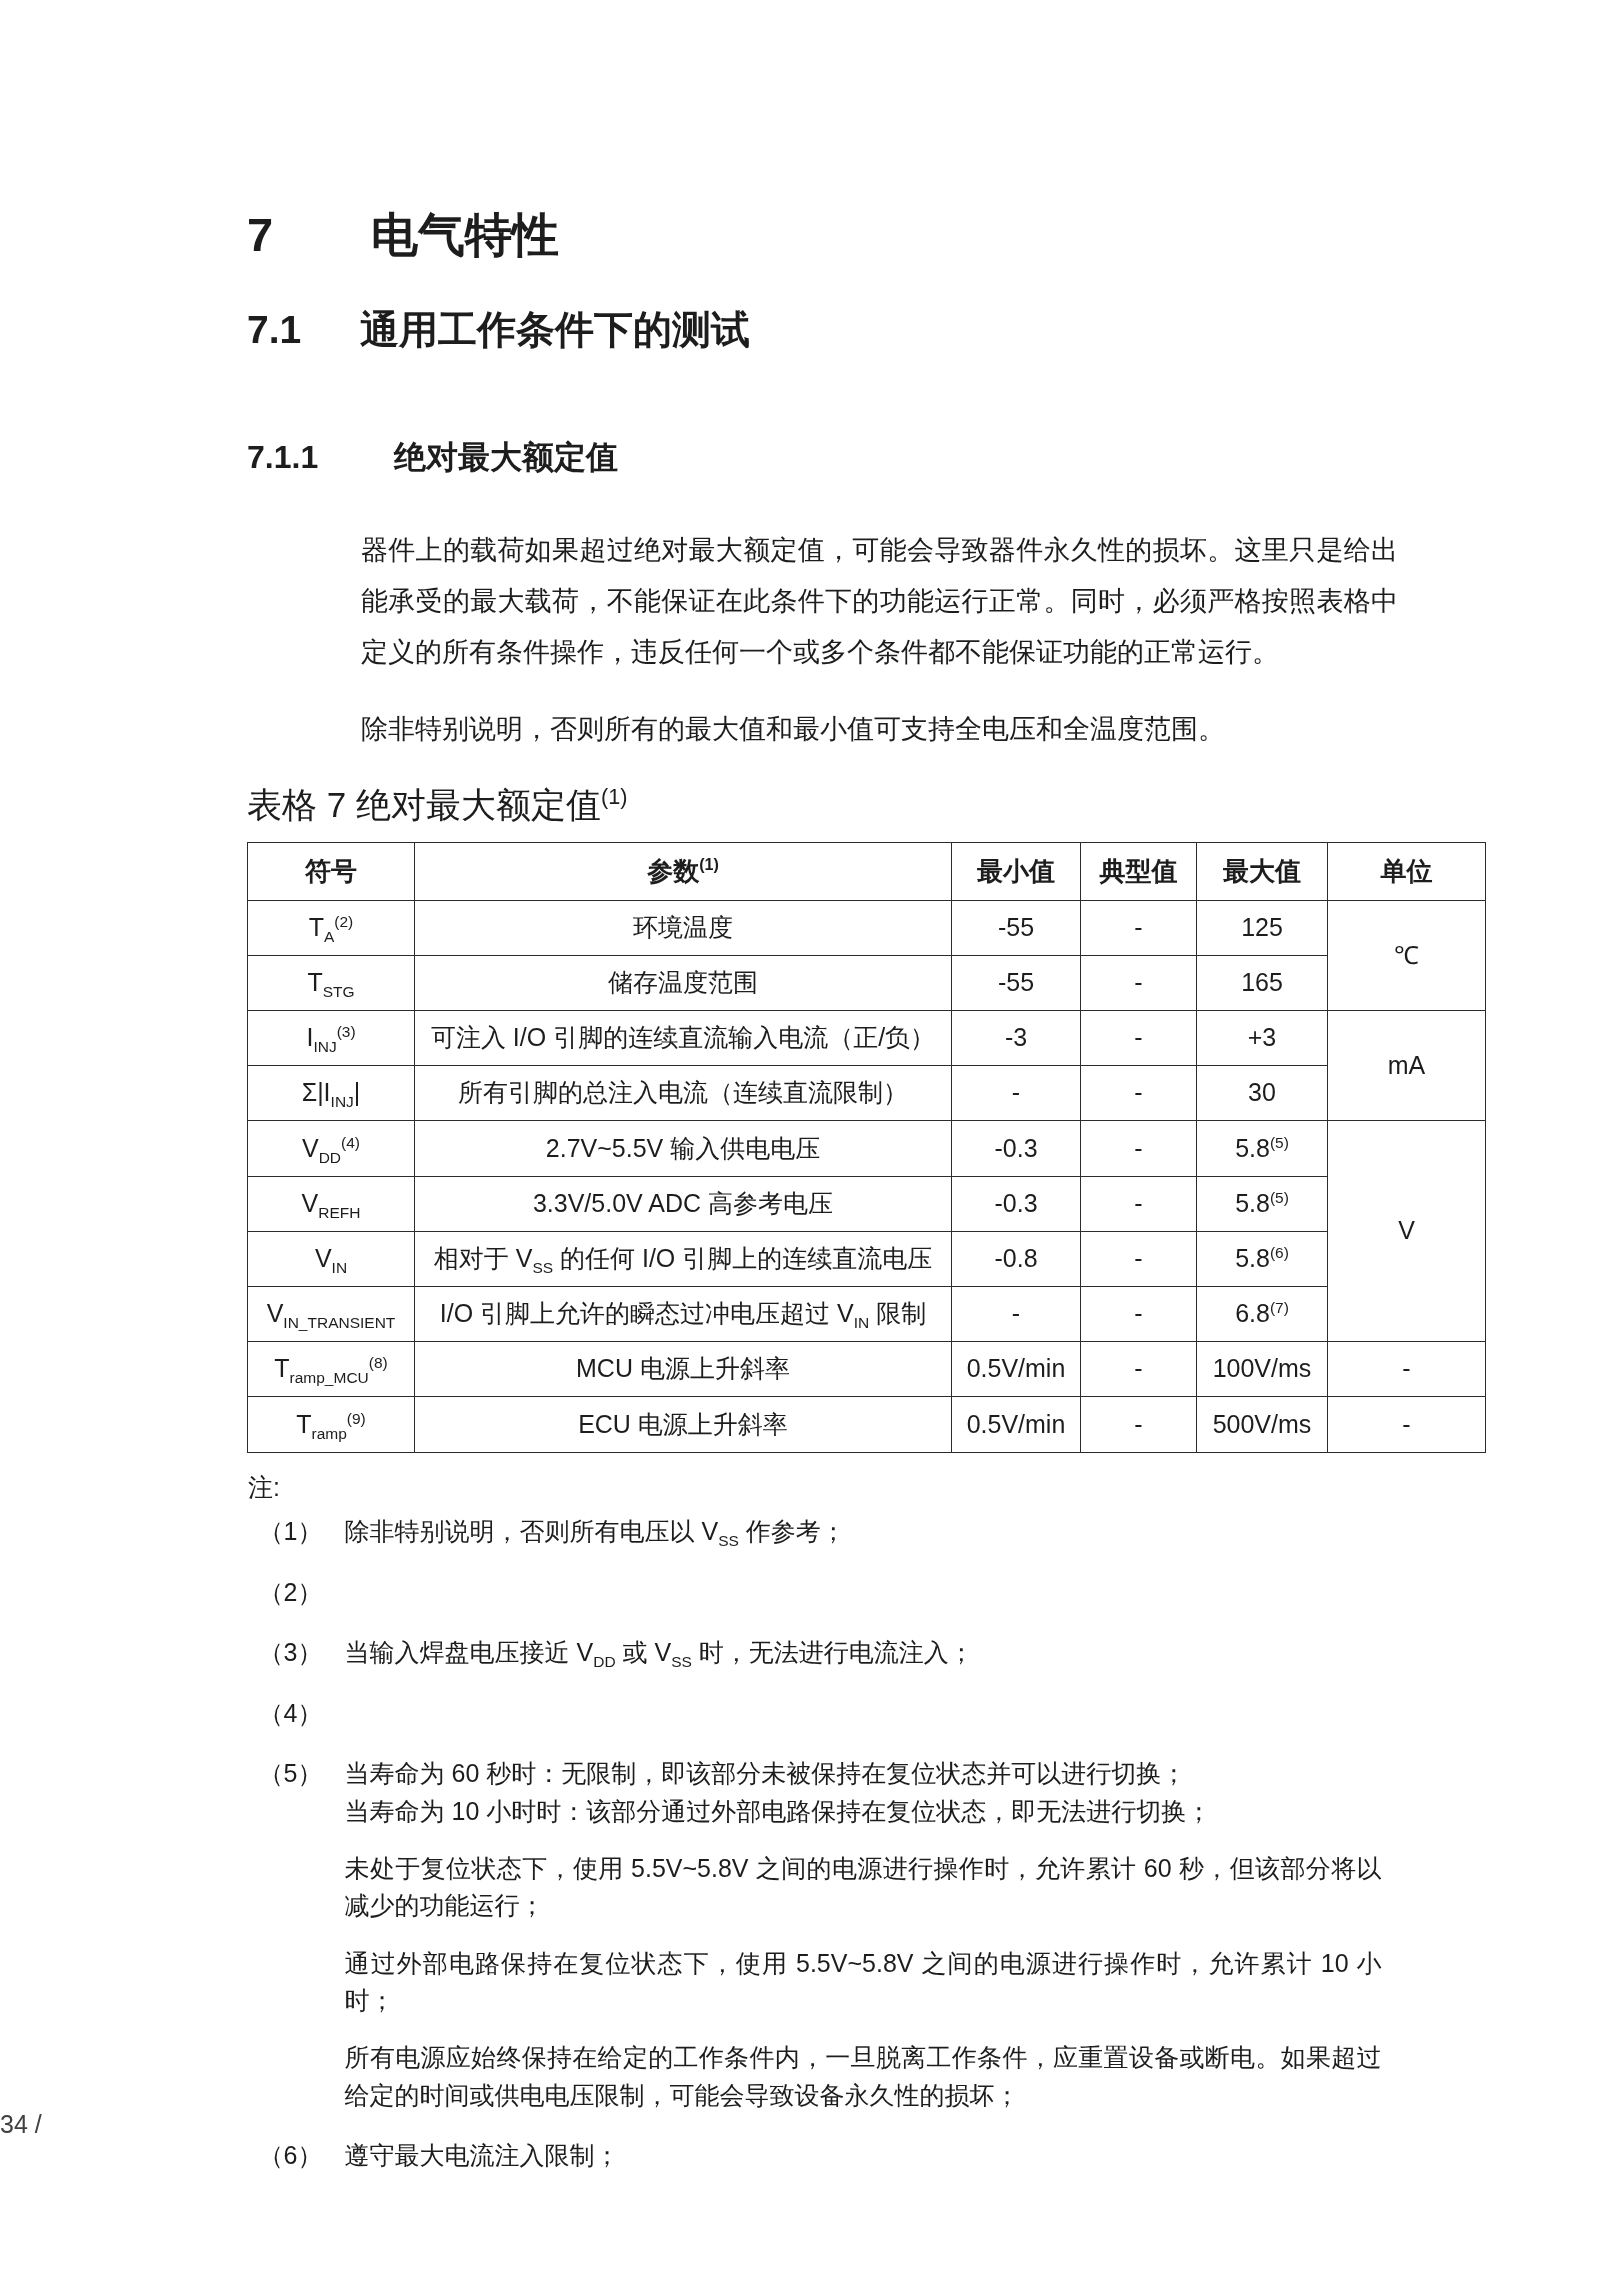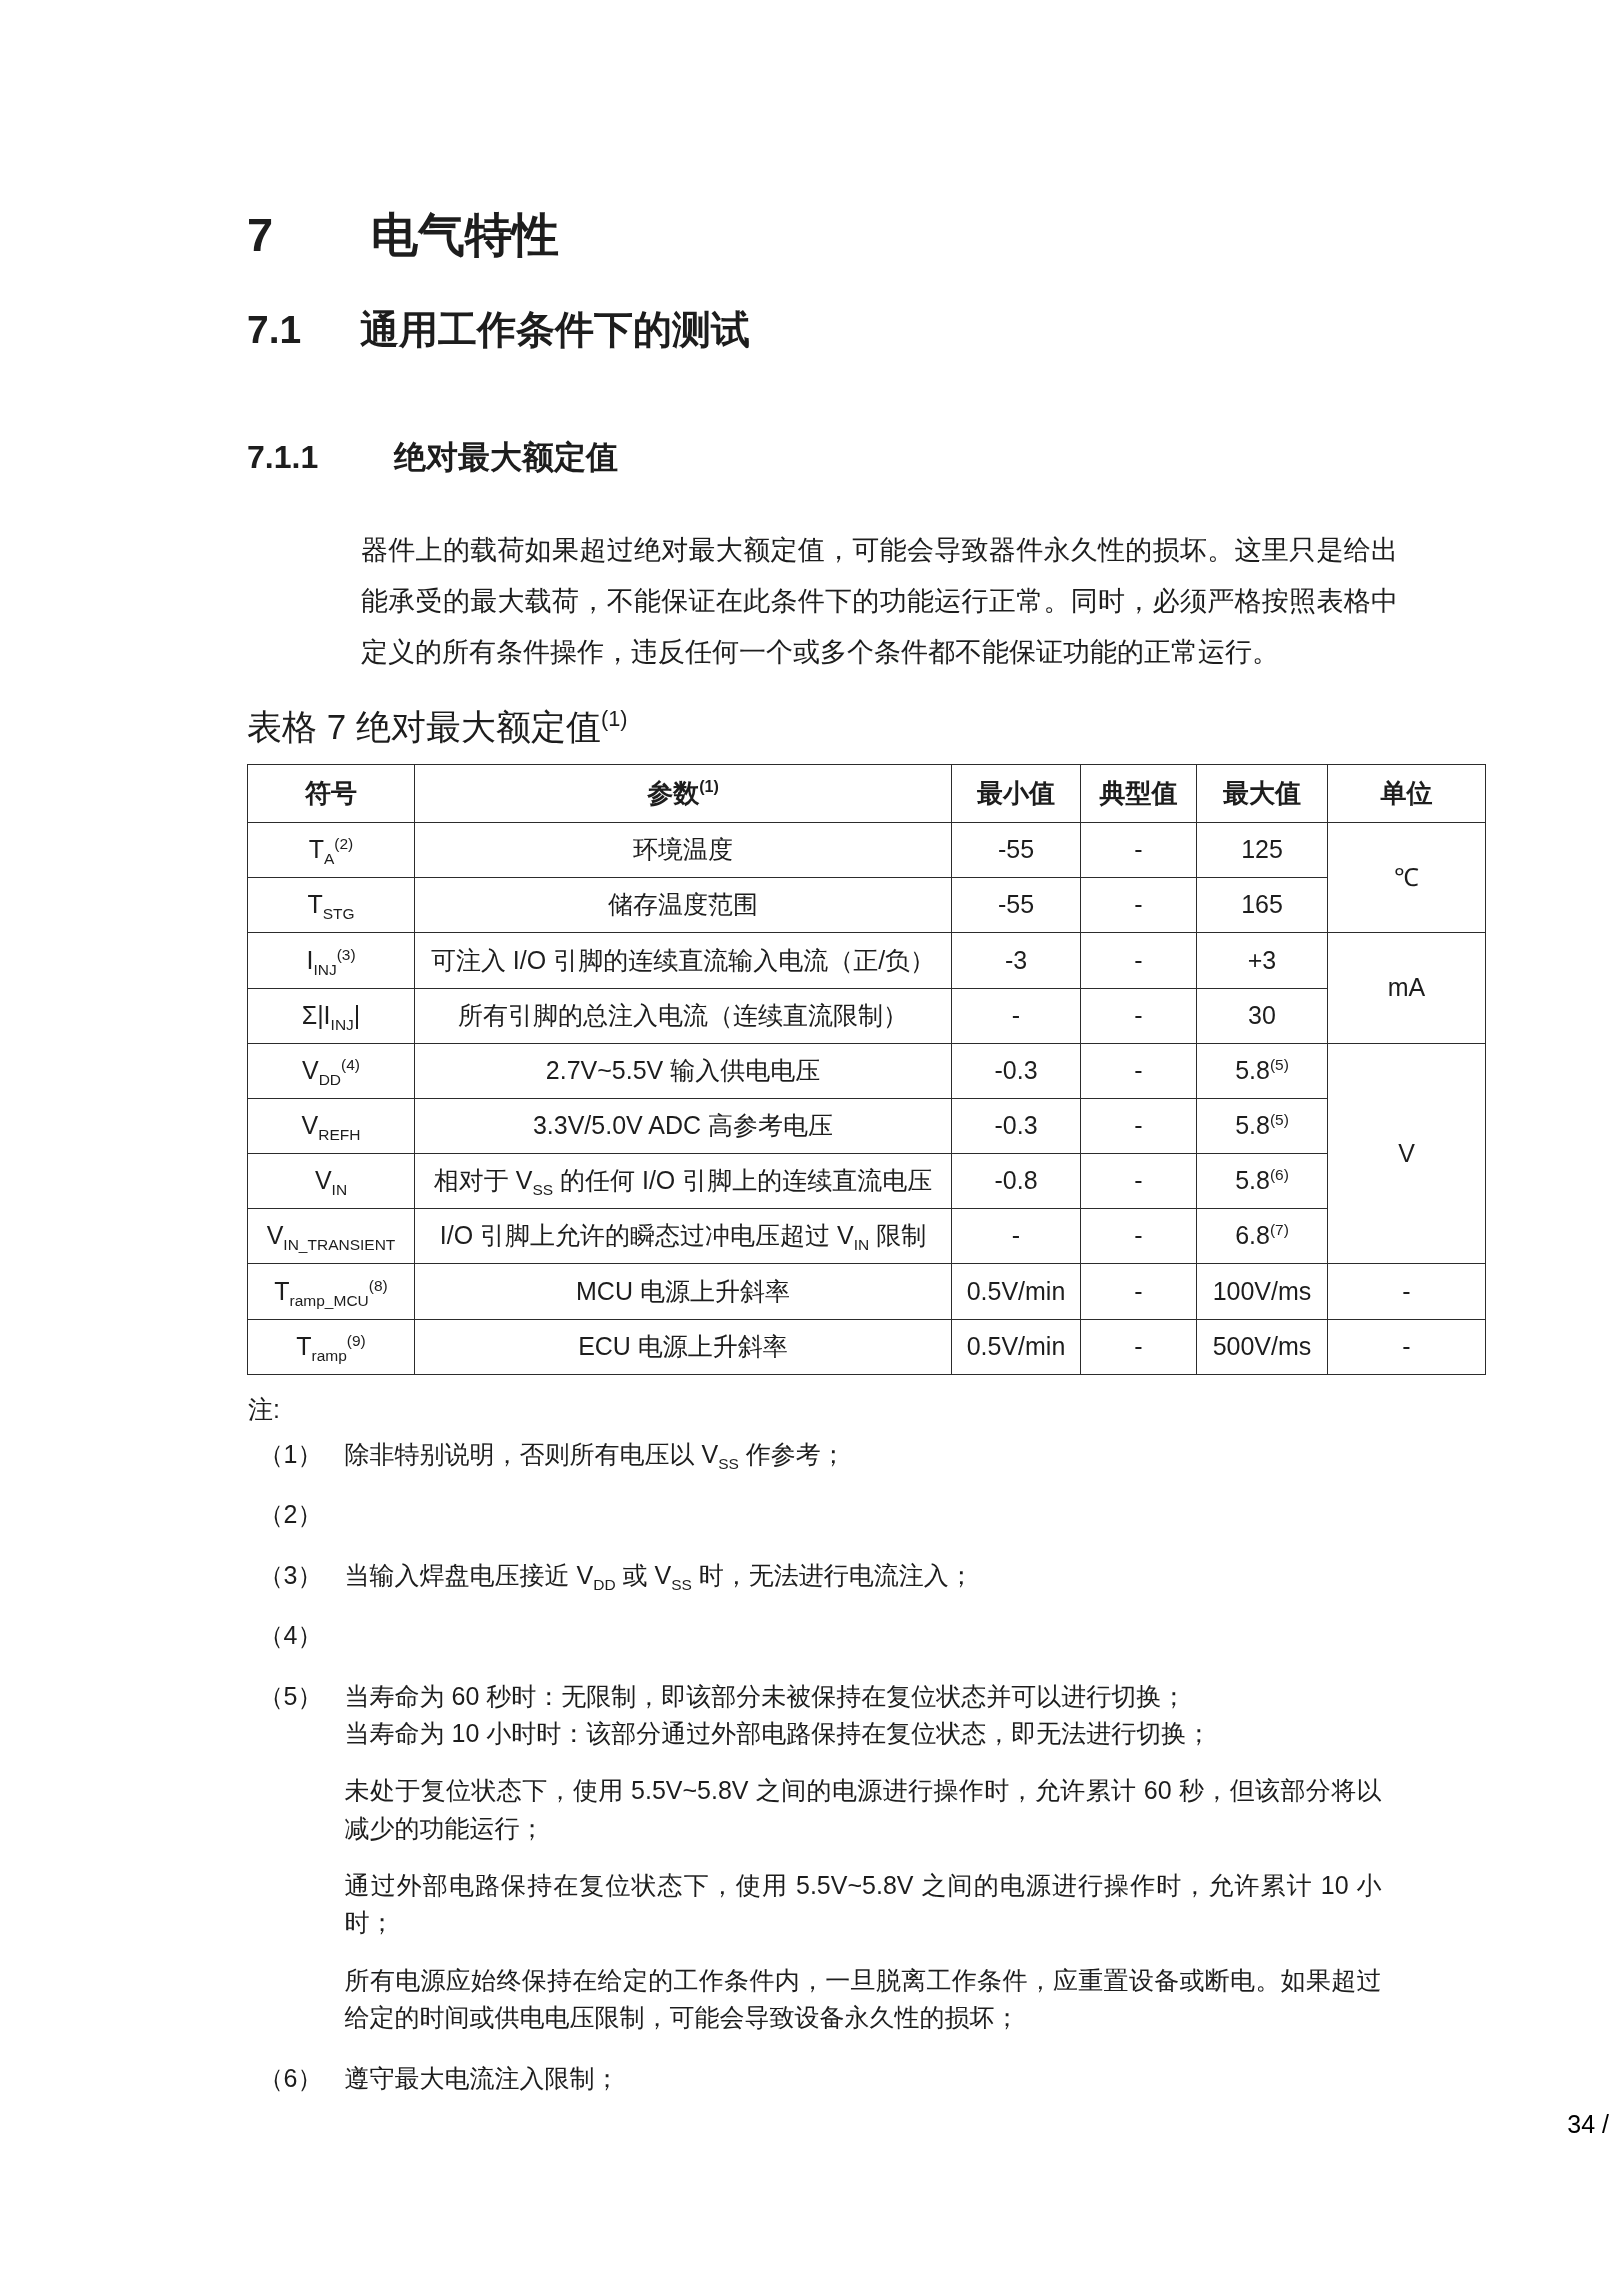--- a/index.html
+++ b/index.html
@@ -66,23 +66,23 @@
   .note-num { flex: 0 0 86px; margin-left: 11.6px; }
   .note-text { width: 1037px; }
   .note-text p { margin: 0; white-space: pre-line; text-align: justify; }
   .note-text p + p { margin-top: 19.7px; }
 
   .page-footer {
     position: absolute;
     left: 0;
     top: 2110px;
     width: 1609px;
-    text-align: right;
+    text-align: left;
     font-size: 25px;
-    color: #000000;
+    color: #404040;
   }
 </style>
 </head>
 <body>
 
 <div class="page">
   <div class="content">
 
     <div class="h-row h1">
       <span class="hnum">7</span>
@@ -93,20 +93,21 @@
       <span class="hnum">7.1</span>
       <span class="htext">通用工作条件下的测试</span>
     </div>
 
     <div class="h-row h3">
       <span class="hnum">7.1.1</span>
       <span class="htext">绝对最大额定值</span>
     </div>
 
     <p class="body-para">器件上的载荷如果超过绝对最大额定值，可能会导致器件永久性的损坏。这里只是给出能承受的最大载荷，不能保证在此条件下的功能运行正常。同时，必须严格按照表格中定义的所有条件操作，违反任何一个或多个条件都不能保证功能的正常运行。</p>
+    <p class="body-para">除非特别说明，否则所有的最大值和最小值可支持全电压和全温度范围。</p>
 
     <div class="tbl-caption">表格 7  绝对最大额定值<sup>(1)</sup></div>
 
     <table class="ratings">
       <colgroup>
           <col style="width: 167px;">
           <col style="width: 537px;">
           <col style="width: 129px;">
           <col style="width: 116px;">
           <col style="width: 131px;">

